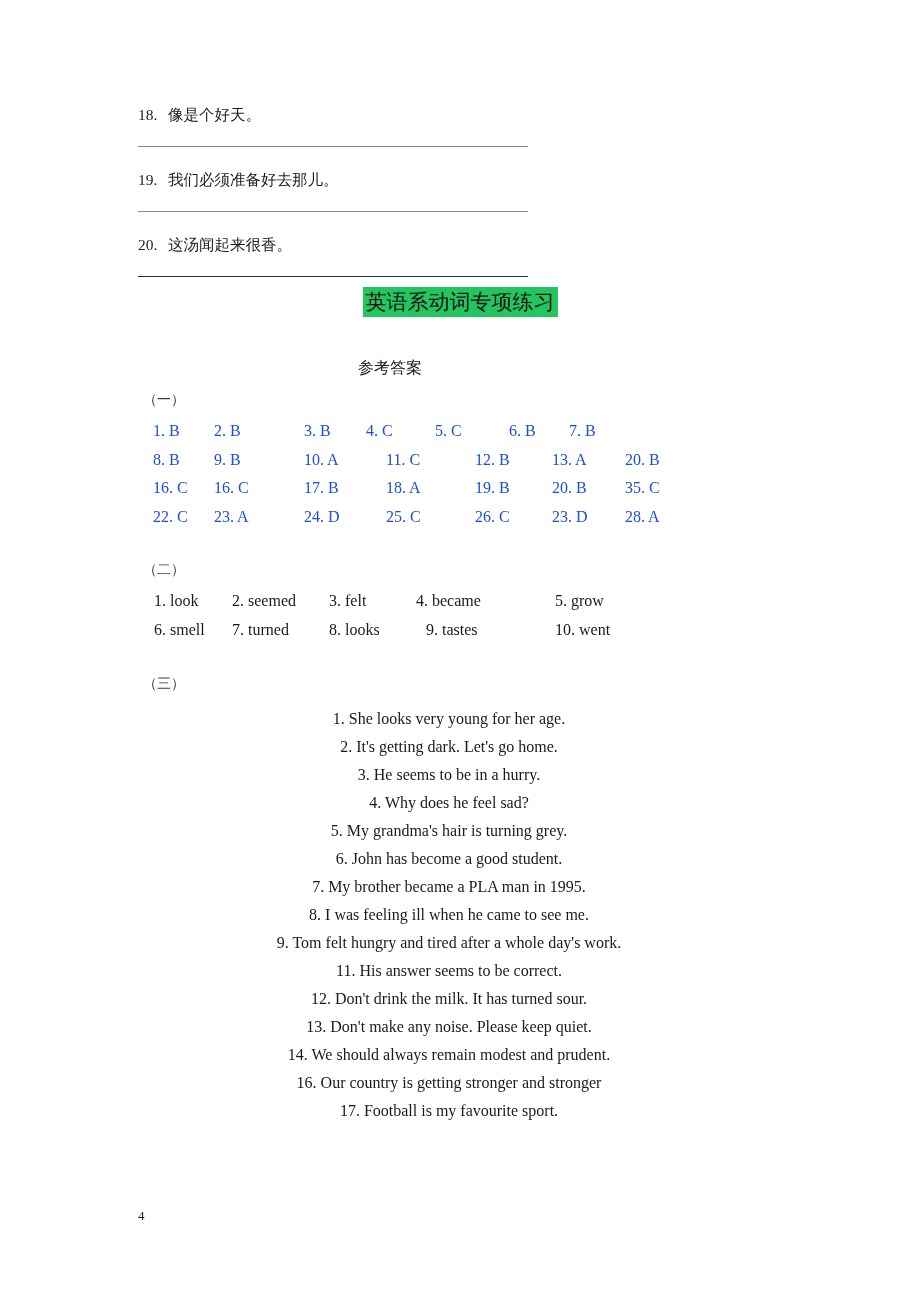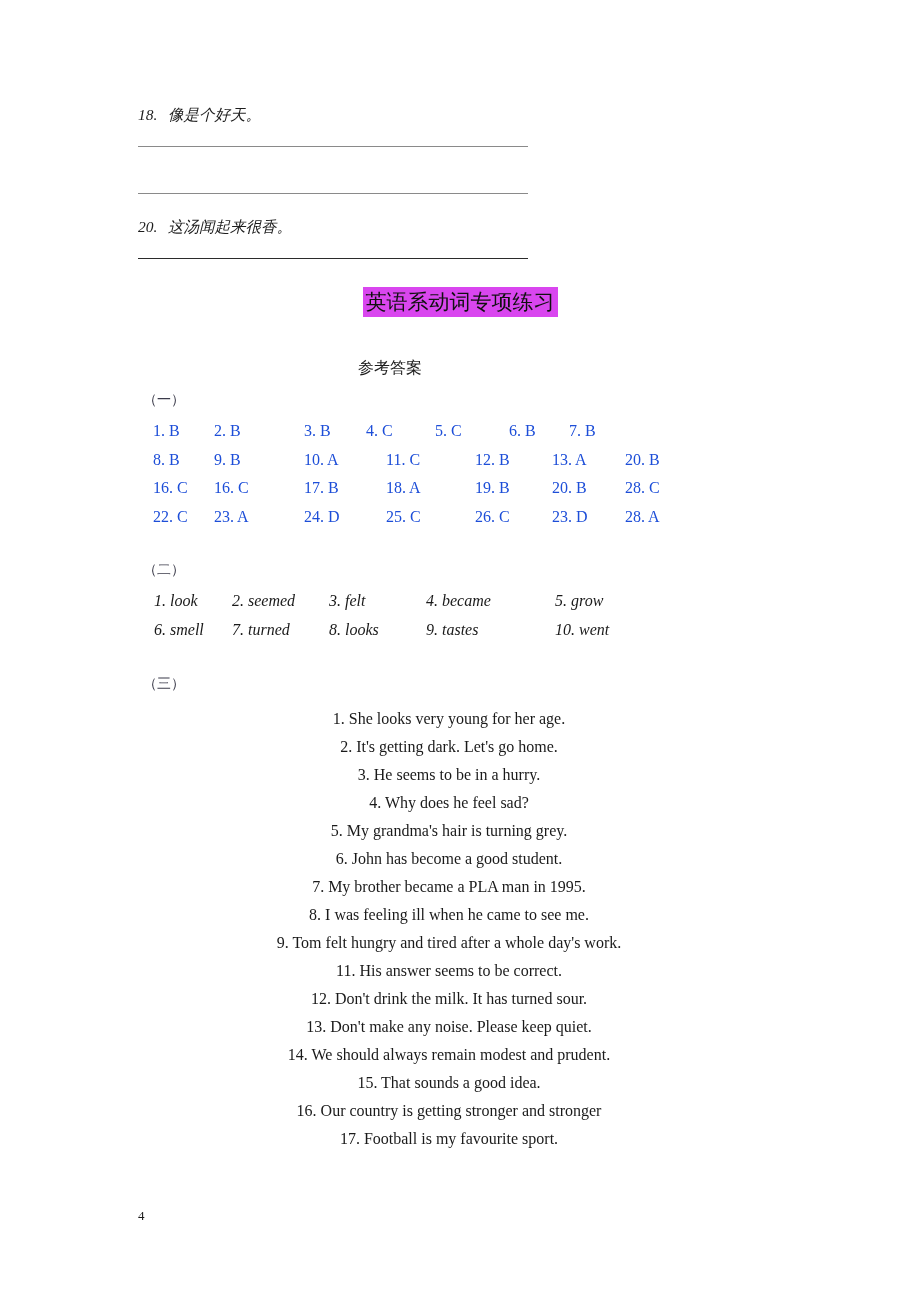--- a/index.html
+++ b/index.html
@@ -22,21 +22,20 @@
     width: 920px;
     height: 1302px;
   }
 
   
   .translation-block {
     position: absolute;
     left: 138px;
     top: 106px;
     width: 400px;
-    font-style: italic;
   }
   .cn-item {
     font-size: 15.5px;
     line-height: 1.1;
     color: #1d1d1d;
     white-space: nowrap;
     margin: 0;
     font-family: "DejaVu Sans", "Liberation Sans", sans-serif;
     font-weight: 400;
   }
@@ -61,21 +60,21 @@
   
   .doc-title-wrap {
     position: absolute;
     left: 0;
     top: 287px;
     width: 920px;
     text-align: center;
   }
   .doc-title {
     display: inline-block;
-    background: #d946ef;
+    background: #22c55e;
     color: #101010;
     font-family: "DejaVu Sans", "Liberation Sans", sans-serif;
     font-size: 21px;
     line-height: 1.35;
     padding: 1px 3px;
     letter-spacing: 0px;
   }
 
   
   .answers-heading {
@@ -130,21 +129,20 @@
   .fill-row {
     position: relative;
     height: 28.5px;
   }
   .fill-cell {
     position: absolute;
     font-size: 16px;
     line-height: 20px;
     white-space: nowrap;
     color: #1a1a1a;
-    font-style: italic;
   }
 
   
   .sentence-list {
     position: absolute;
     left: 139px;
     top: 705px;
     width: 620px;
   }
   .sentence-item {
@@ -169,20 +167,21 @@
 
 <div class="page">
 
   <div class="translation-block">
 
     <p class="cn-item"><span class="cn-num">18.</span><span>像是个好天。</span></p>
     <div class="sp-1"></div>
     <hr class="answer-rule">
     <div class="sp-2"></div>
 
+    <p class="cn-item"><span class="cn-num">19.</span><span>我们必须准备好去那儿。</span></p>
     <div class="sp-1"></div>
     <hr class="answer-rule">
     <div class="sp-2"></div>
 
     <p class="cn-item"><span class="cn-num">20.</span><span>这汤闻起来很香。</span></p>
     <div class="sp-1"></div>
     <hr class="answer-rule dark">
   </div>
 
   <div class="doc-title-wrap">
@@ -212,41 +211,41 @@
       <span class="mc-cell" style="left:414px">13. A</span>
       <span class="mc-cell" style="left:487px">20. B</span>
     </div>
     <div class="mc-row">
       <span class="mc-cell" style="left:15px">16. C</span>
       <span class="mc-cell" style="left:76px">16. C</span>
       <span class="mc-cell" style="left:166px">17. B</span>
       <span class="mc-cell" style="left:248px">18. A</span>
       <span class="mc-cell" style="left:337px">19. B</span>
       <span class="mc-cell" style="left:414px">20. B</span>
-      <span class="mc-cell" style="left:487px">28. C</span>
+      <span class="mc-cell" style="left:487px">35. C</span>
     </div>
     <div class="mc-row">
       <span class="mc-cell" style="left:15px">22. C</span>
       <span class="mc-cell" style="left:76px">23. A</span>
       <span class="mc-cell" style="left:166px">24. D</span>
       <span class="mc-cell" style="left:248px">25. C</span>
       <span class="mc-cell" style="left:337px">26. C</span>
       <span class="mc-cell" style="left:414px">23. D</span>
       <span class="mc-cell" style="left:487px">28. A</span>
     </div>
   </div>
 
   <div class="sec-marker" id="sec-two-marker">（二）</div>
 
   <div class="fill-grid">
     <div class="fill-row">
       <span class="fill-cell" style="left:16px">1. look</span>
       <span class="fill-cell" style="left:94px">2. seemed</span>
       <span class="fill-cell" style="left:191px">3. felt</span>
-      <span class="fill-cell" style="left:288px">4. became</span>
+      <span class="fill-cell" style="left:278px">4. became</span>
       <span class="fill-cell" style="left:417px">5. grow</span>
     </div>
     <div class="fill-row">
       <span class="fill-cell" style="left:16px">6. smell</span>
       <span class="fill-cell" style="left:94px">7. turned</span>
       <span class="fill-cell" style="left:191px">8. looks</span>
       <span class="fill-cell" style="left:288px">9. tastes</span>
       <span class="fill-cell" style="left:417px">10. went</span>
     </div>
   </div>
@@ -260,20 +259,19 @@
     <div class="sentence-item">4. Why does he feel sad?</div>
     <div class="sentence-item">5. My grandma's hair is turning grey.</div>
     <div class="sentence-item">6. John has become a good student.</div>
     <div class="sentence-item">7. My brother became a PLA man in 1995.</div>
     <div class="sentence-item">8. I was feeling ill when he came to see me.</div>
     <div class="sentence-item">9. Tom felt hungry and tired after a whole day's work.</div>
     <div class="sentence-item">11. His answer seems to be correct.</div>
     <div class="sentence-item">12. Don't drink the milk. It has turned sour.</div>
     <div class="sentence-item">13. Don't make any noise. Please keep quiet.</div>
     <div class="sentence-item">14. We should always remain modest and prudent.</div>
-    <div class="sentence-item">15. That sounds a good idea.</div>
     <div class="sentence-item">16. Our country is getting stronger and stronger</div>
     <div class="sentence-item">17. Football is my favourite sport.</div>
   </div>
 
   <div class="page-number">4</div>
 
 </div>
 
 </body></html>

